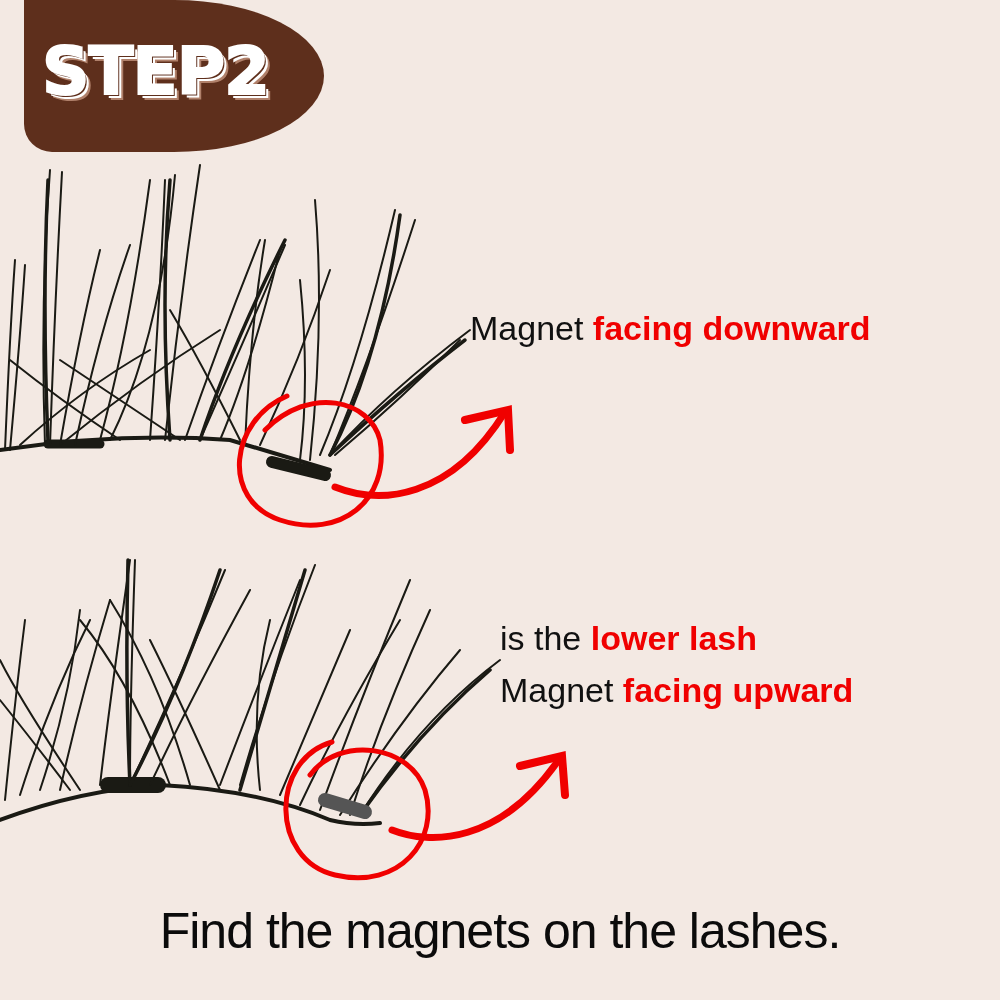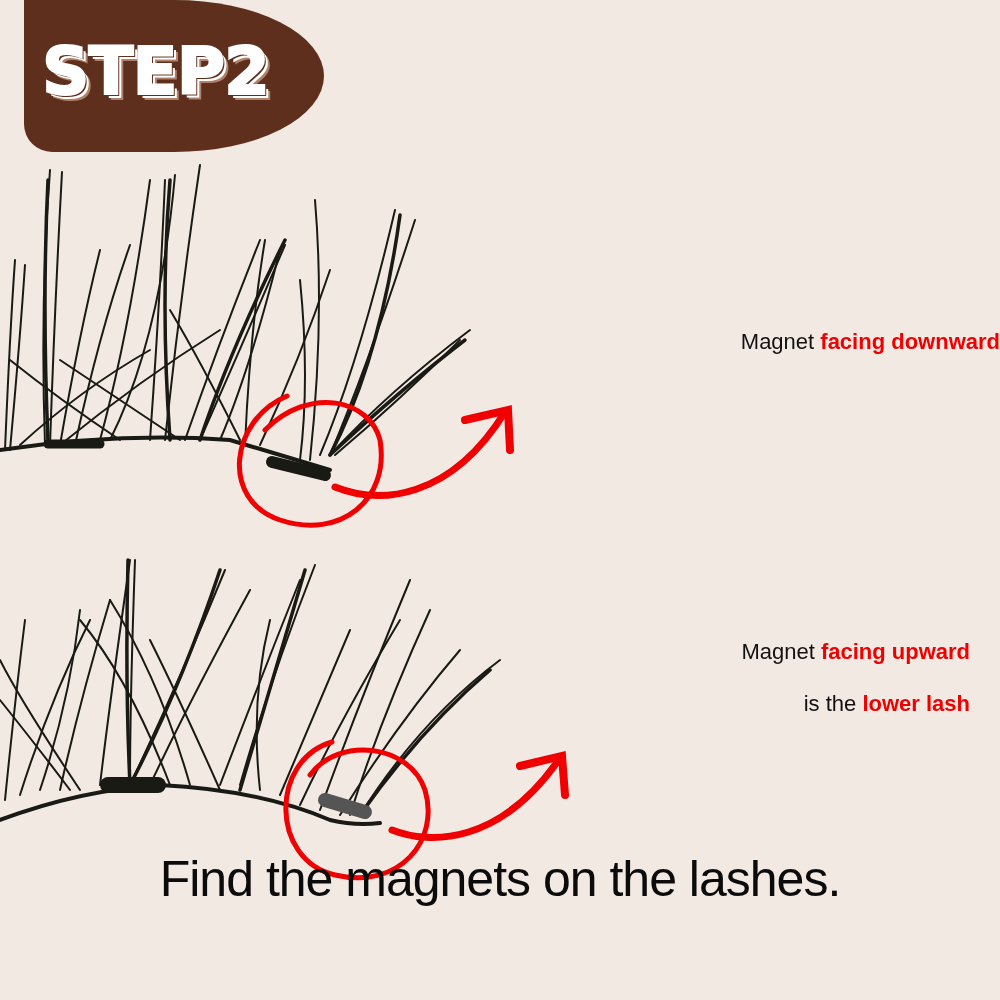--- a/index.html
+++ b/index.html
@@ -22,28 +22,28 @@
     position: absolute; left: 18px; top: 32px;
     font-family: "DejaVu Sans", sans-serif;
     font-weight: 900; font-size: 66px; line-height: 80px;
     letter-spacing: -1px;
     color: #ffffff;
     -webkit-text-stroke: 2px #ffffff;
     text-shadow: 2px 2px 0 #5e2f1c, 4px 4px 0 #ffffff, 6px 6px 0 #b0806a;
   }
   .lash-art { position: absolute; left: 0; top: 0; width: 1000px; height: 1000px; }
   .callout {
-    position: absolute; text-align: right;
-    font-size: 22px; line-height: 52px; color: #111; margin-top: 14px;
+    position: absolute; text-align: left;
+    font-size: 34px; line-height: 52px; color: #111;
   }
   .callout .hl { color: #f00000; font-weight: bold; }
   .callout-upper { left: 470px; top: 302px; width: 530px; }
   .callout-lower { left: 500px; top: 612px; width: 470px; }
   .footer-text {
-    position: absolute; left: 0; top: 844px; width: 1000px; text-align: center;
+    position: absolute; left: 0; top: 896px; width: 1000px; text-align: center;
     font-size: 50px; line-height: 70px; color: #0b0b0b;
     letter-spacing: -1px;
   }
 </style>
 </head>
 <body>
 
 <div class="step-badge">
   <div class="step-text">STEP2</div>
 </div>
@@ -142,17 +142,17 @@
     <path d="M392 830 C430 845 500 845 560 758"></path>
     <path d="M520 766 L562 756 L565 795" stroke-width="8"></path>
   </g>
 </svg>
 
 <div class="callout callout-upper">
   <div><span>Magnet </span><span class="hl">facing downward</span></div>
 </div>
 
 <div class="callout callout-lower">
+  <div><span>is the </span><span class="hl">lower lash</span></div>
   <div><span>Magnet </span><span class="hl">facing upward</span></div>
-  <div><span>is the </span><span class="hl">lower lash</span></div>
 </div>
 
 <div class="footer-text">Find the magnets on the lashes.</div>
 
 </body></html>

